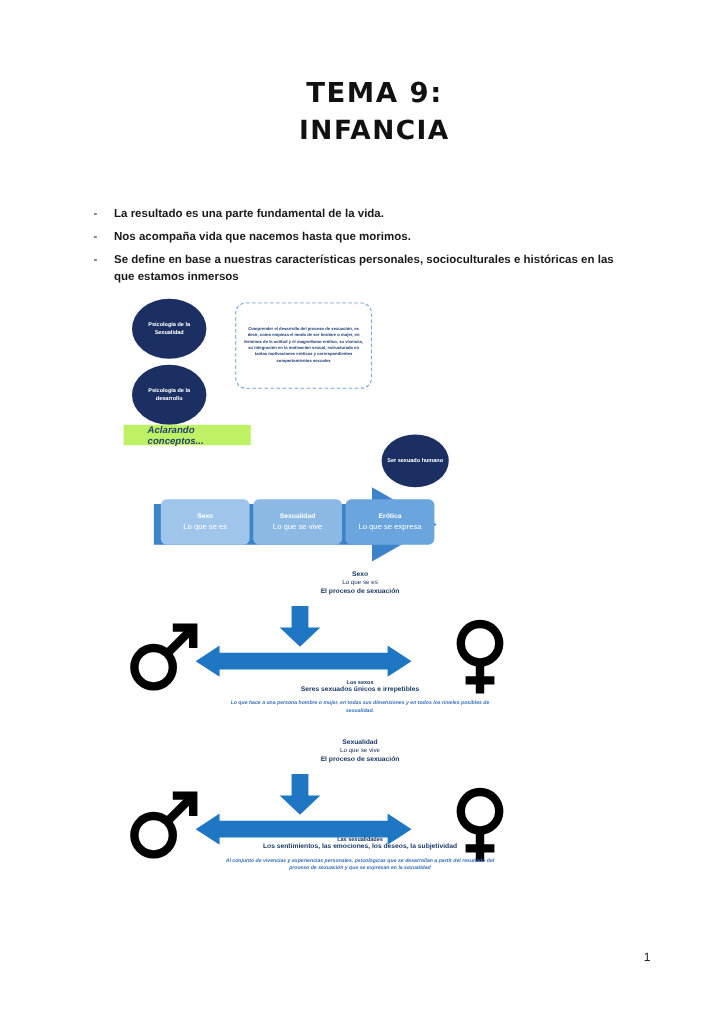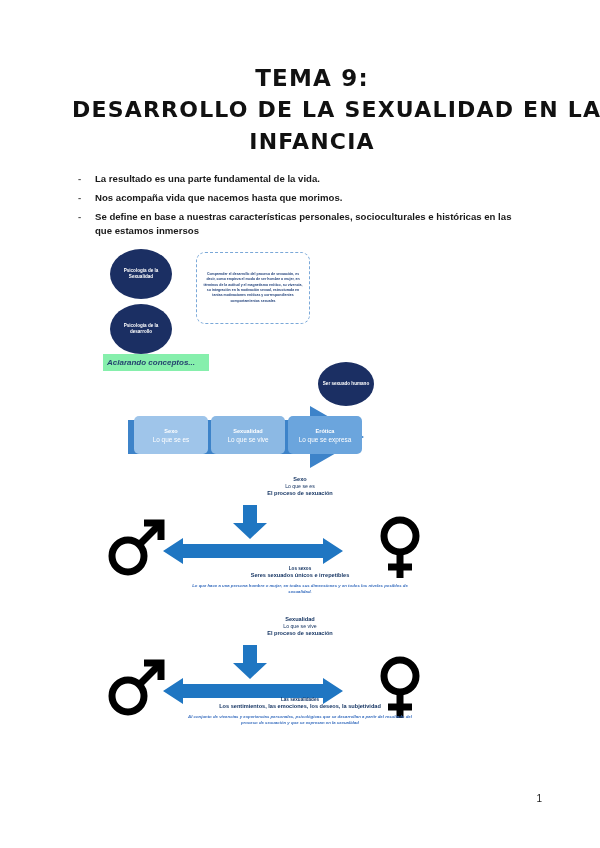--- a/index.html
+++ b/index.html
@@ -111,28 +111,28 @@
     font-weight: bold;
   }
 
   
   #aclarando-label {
     position: absolute;
     left: 103px;
     top: 354px;
     width: 106px;
     height: 17px;
-    background: #86efac;
+    background: #bef264;
     color: #24426f;
     font-size: 8px;
     font-style: italic;
     font-weight: bold;
     display: flex;
     align-items: center;
-    padding-left: 4px;
+    padding-left: 20px;
     box-sizing: border-box;
   }
 
   
   #chevron-arrow {
     position: absolute;
     left: 128px;
     top: 406px;
     width: 236px;
     height: 62px;
@@ -213,21 +213,20 @@
     color: #222222;
   }
 </style>
 </head>
 <body>
 
 <div class="page">
 
   <div class="title-block">
     <div class="title-line">TEMA 9:</div>
-    <div class="title-line l2">DESARROLLO DE LA SEXUALIDAD EN LA</div>
     <div class="title-line l2">INFANCIA</div>
   </div>
 
   <div class="intro">
 
     <div class="bullet-row">
       <span class="bullet-dash">-</span>
       <span class="bullet-text">La resultado es una parte fundamental de la vida.</span>
     </div>
     <div class="bullet-row">

